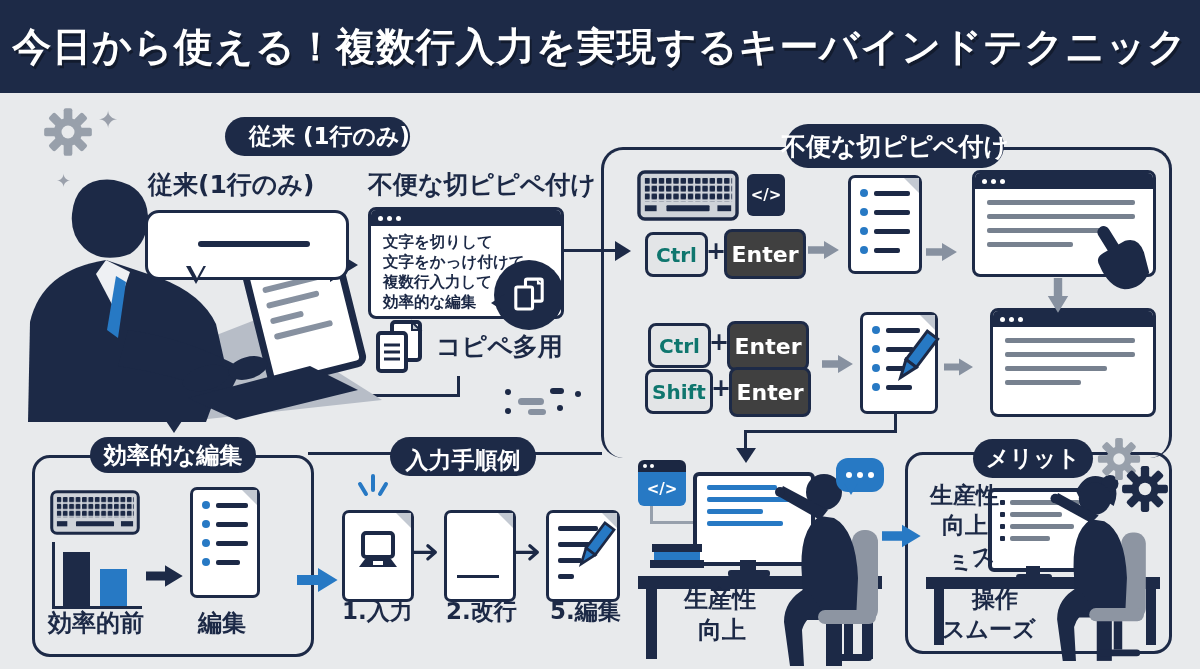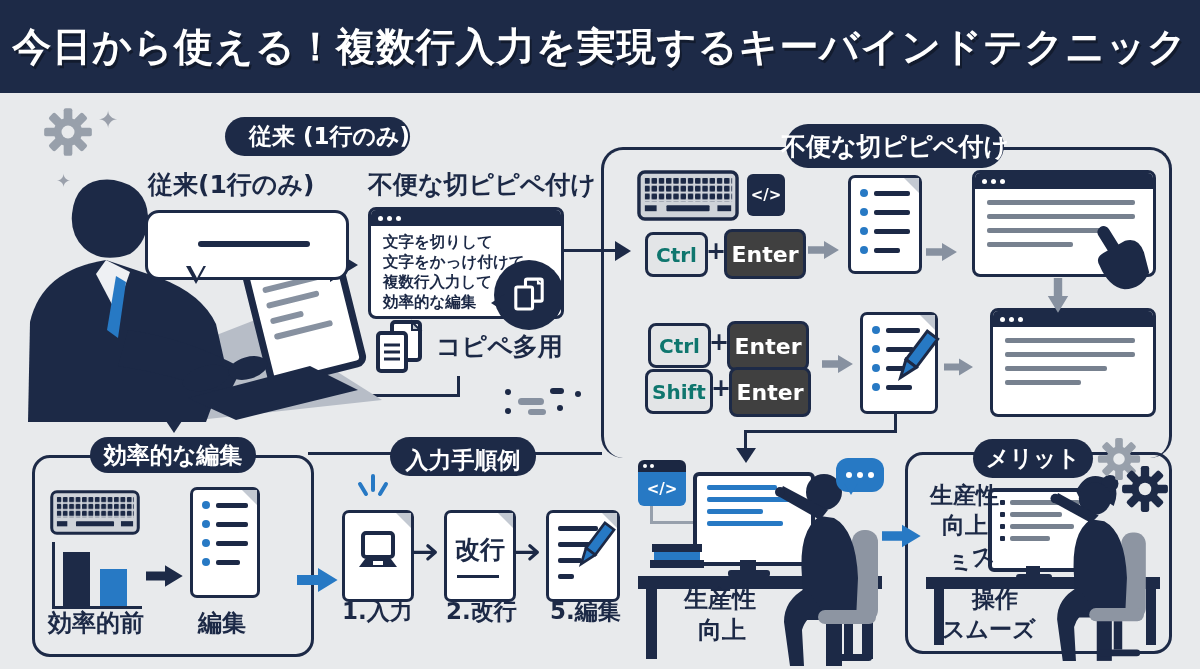--- a/index.html
+++ b/index.html
@@ -394,21 +394,20 @@
       </svg>
     </div>
   </div>
   <div class="abs" style="left:412px;top:543px;width:28px;height:22px;z-index:4;">
     <svg viewBox="0 0 30 20">
         <path d="M2 10 H24 M17 3 L25 10 L17 17" stroke="#1c2946" stroke-width="3.5" fill="none" stroke-linecap="round" stroke-linejoin="round"></path>
       </svg>
   </div>
   <div class="doc" style="left:444px;top:510px;width:66px;height:86px;">
     <i class="fold"></i>
-    <div style="text-align:center;padding-top:20px;font-weight:bold;font-size:25px;color:#1c2946;">改行</div>
     <div class="abs" style="left:10px;top:62px;width:42px;height:3px;background:#1c2946;"></div>
   </div>
   <div class="abs" style="left:514px;top:543px;width:28px;height:22px;z-index:4;">
     <svg viewBox="0 0 30 20">
         <path d="M2 10 H24 M17 3 L25 10 L17 17" stroke="#1c2946" stroke-width="3.5" fill="none" stroke-linecap="round" stroke-linejoin="round"></path>
       </svg>
   </div>
   <div class="doc" style="left:546px;top:510px;width:68px;height:86px;">
     <i class="fold"></i>
     <div class="row" style="margin-top:13px;">

